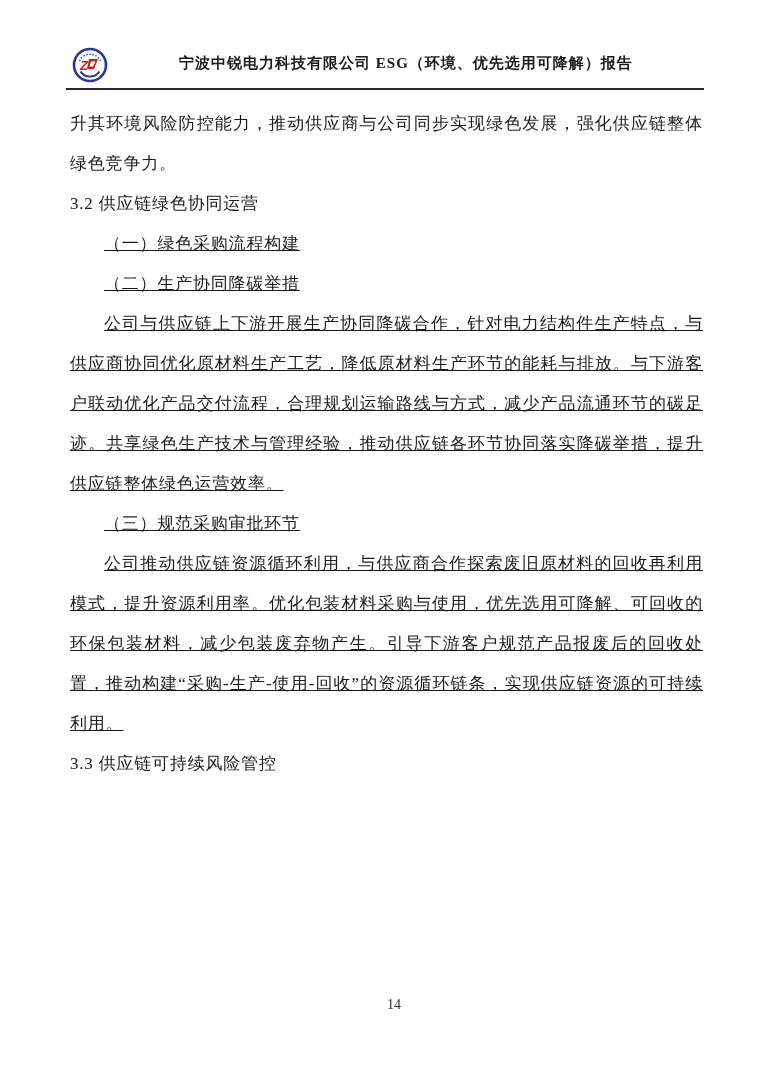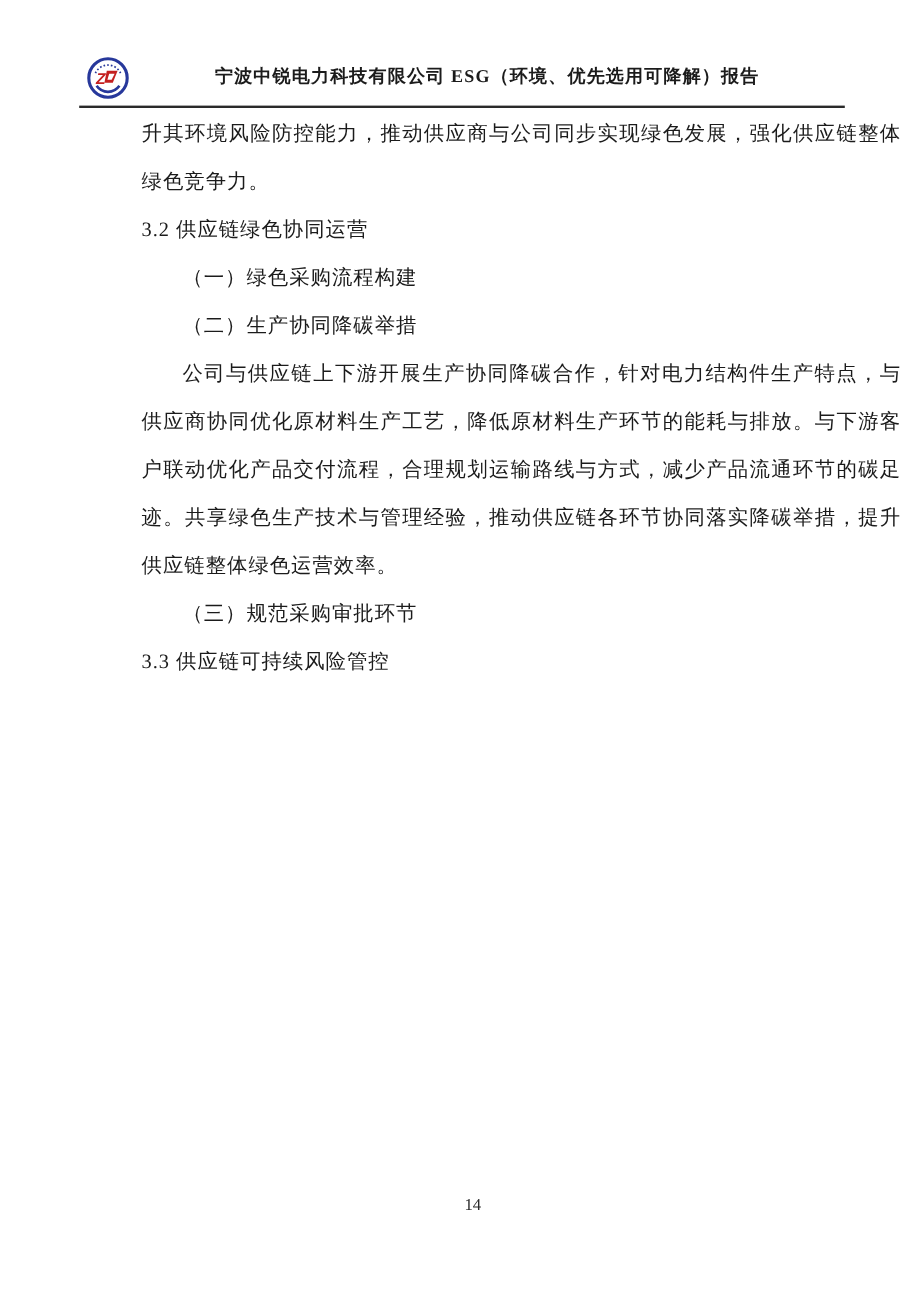--- a/index.html
+++ b/index.html
@@ -40,35 +40,35 @@
     font-size: 15px;
     font-weight: bold;
     letter-spacing: 1px;
     white-space: nowrap;
     color: #1b1b1b;
     padding-bottom: 6px;
   }
   
   .content {
     position: absolute;
-    top: 92px;
+    top: 104px;
     left: 70px;
     width: 633px;
-    margin-left: 48px;
   }
   .content p {
     margin: 0;
     font-size: 17px;
     line-height: 40px;
     letter-spacing: 0.8px;
     text-align: justify;
     text-justify: inter-character;
   }
   .content p.indent {
     text-indent: 2em;
+    text-decoration: underline;
   }
   .content p.heading {
     font-weight: normal;
     text-align: left;
   }
   
   .footer {
     position: absolute;
     top: 997px;
     left: 0;
@@ -97,20 +97,21 @@
     <div class="header-title">宁波中锐电力科技有限公司 ESG（环境、优先选用可降解）报告</div>
   </div>
 
   <div class="content">
     <p class="body-text">升其环境风险防控能力，推动供应商与公司同步实现绿色发展，强化供应链整体绿色竞争力。</p>
     <p class="heading">3.2 供应链绿色协同运营</p>
     <p class="body-text indent">（一）绿色采购流程构建</p>
     <p class="body-text indent">（二）生产协同降碳举措</p>
     <p class="body-text indent">公司与供应链上下游开展生产协同降碳合作，针对电力结构件生产特点，与供应商协同优化原材料生产工艺，降低原材料生产环节的能耗与排放。与下游客户联动优化产品交付流程，合理规划运输路线与方式，减少产品流通环节的碳足迹。共享绿色生产技术与管理经验，推动供应链各环节协同落实降碳举措，提升供应链整体绿色运营效率。</p>
     <p class="body-text indent">（三）规范采购审批环节</p>
+    <p class="body-text indent">公司推动供应链资源循环利用，与供应商合作探索废旧原材料的回收再利用模式，提升资源利用率。优化包装材料采购与使用，优先选用可降解、可回收的环保包装材料，减少包装废弃物产生。引导下游客户规范产品报废后的回收处置，推动构建“采购-生产-使用-回收”的资源循环链条，实现供应链资源的可持续利用。</p>
     <p class="heading">3.3 供应链可持续风险管控</p>
   </div>
 
   <div class="footer">
     <span>14</span>
   </div>
 
 </div>
 
 </body></html>

